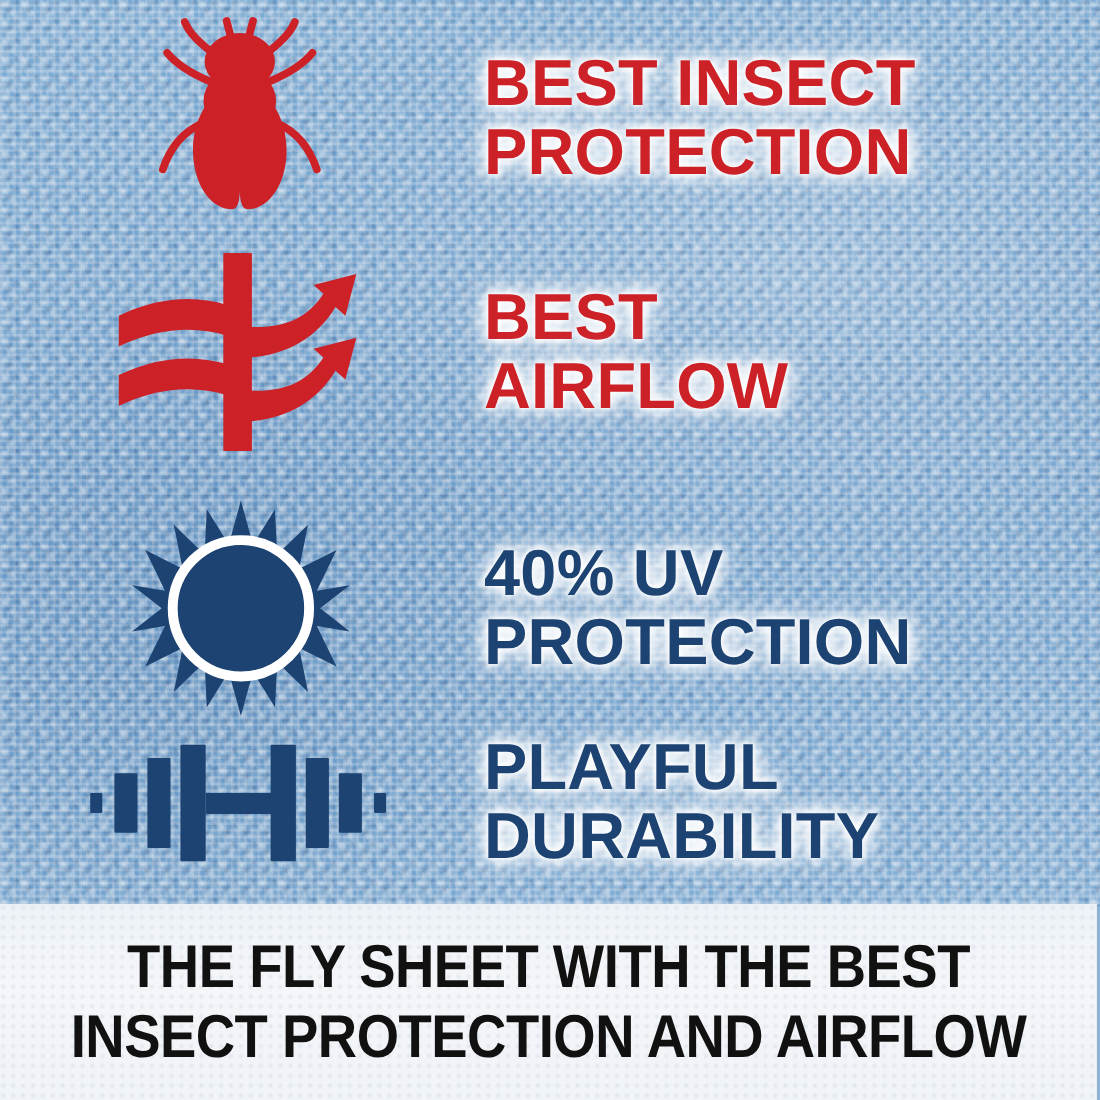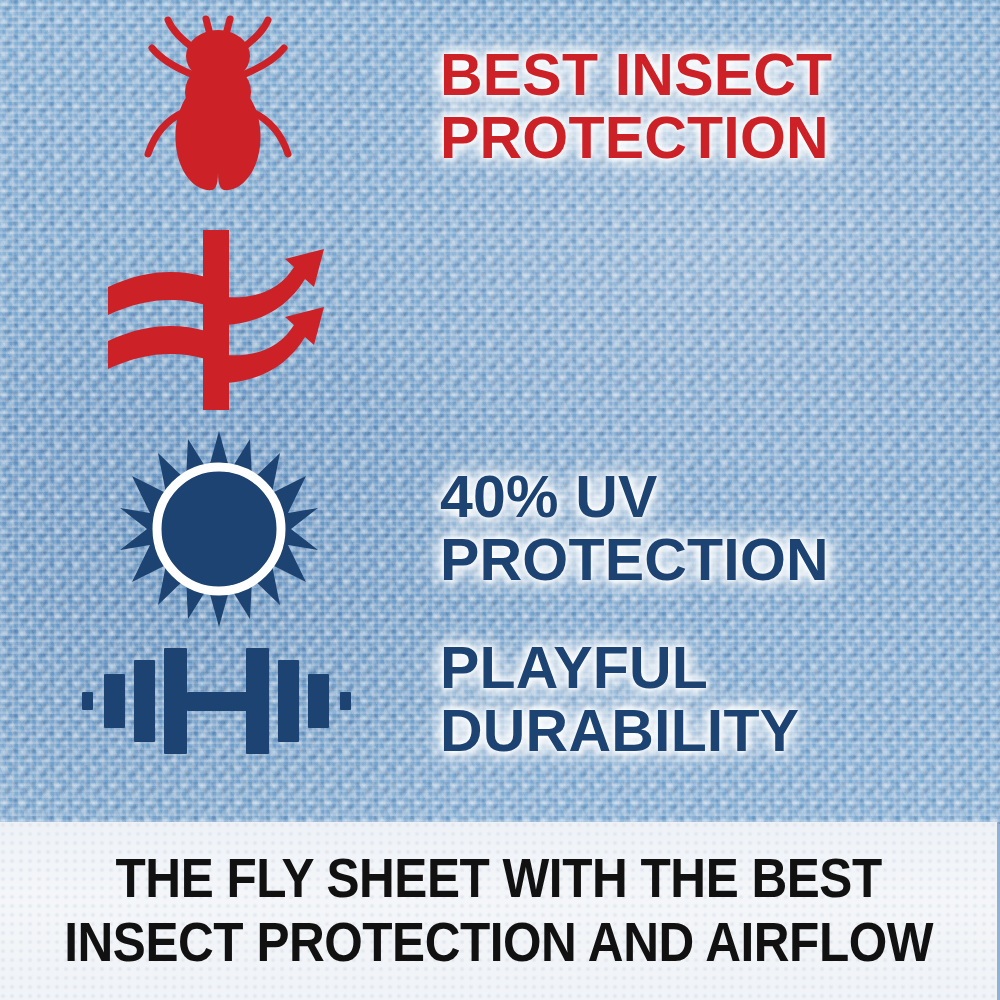--- a/index.html
+++ b/index.html
@@ -117,22 +117,22 @@
        0 0 14px #ffffff,
        0 0 20px rgba(255,255,255,0.95),
        0 0 28px rgba(255,255,255,0.75);
   }
   .feature-text.red  { color: #CD2128; }
   .feature-text.navy { color: #1D4372; }
 
   
   #row-insect   { top:  12px; height: 190px; }
   #row-airflow  { top: 225px; height: 190px; }
-  #row-uv       { top: 424px; height: 210px; }
-  #row-durable  { top: 625px; height: 150px; }
+  #row-uv       { top: 448px; height: 210px; }
+  #row-durable  { top: 654px; height: 150px; }
 
   
   .caption-band {
     position: absolute;
     left: 0;
     top: 822px;
     width: 997px;
     height: 178px;
     background-color: #F0F3F7;
     background-image:
@@ -216,20 +216,24 @@
 
           <path d="M6 116 C44 98 76 98 104 106 L104 134 C76 126 44 126 6 144 Z" fill="#CD2128"></path>
 
           <path d="M124 72 C156 74 178 64 192 42 L183 34 L222 24 L212 62 L203 54
                    C185 84 156 98 124 100 Z" fill="#CD2128"></path>
 
           <path d="M124 130 C156 132 178 122 192 100 L183 92 L222 82 L212 120 L203 112
                    C185 142 156 156 124 158 Z" fill="#CD2128"></path>
         </svg>
       </div>
+      <div class="text-cell">
+        <p class="feature-text red">BEST
+AIRFLOW</p>
+      </div>
     </div>
 
     <div class="feature-row" id="row-uv">
       <div class="icon-cell">
         <svg width="200" height="200" viewBox="0 0 200 200" style="margin-left:-2px;">
 
           <polygon fill="#1D4372" points="100,2 111,42 131,10 133,51 161,24 153,64 187,47 169,84 199,79 172,100
                     199,121 169,116 187,153 153,136 161,176 133,149 131,190 111,158 100,198
                     89,158 69,190 67,149 39,176 47,136 13,153 31,116 1,121 28,100
                     1,79 31,84 13,47 47,64 39,24 67,51 69,10 89,42"></polygon>

